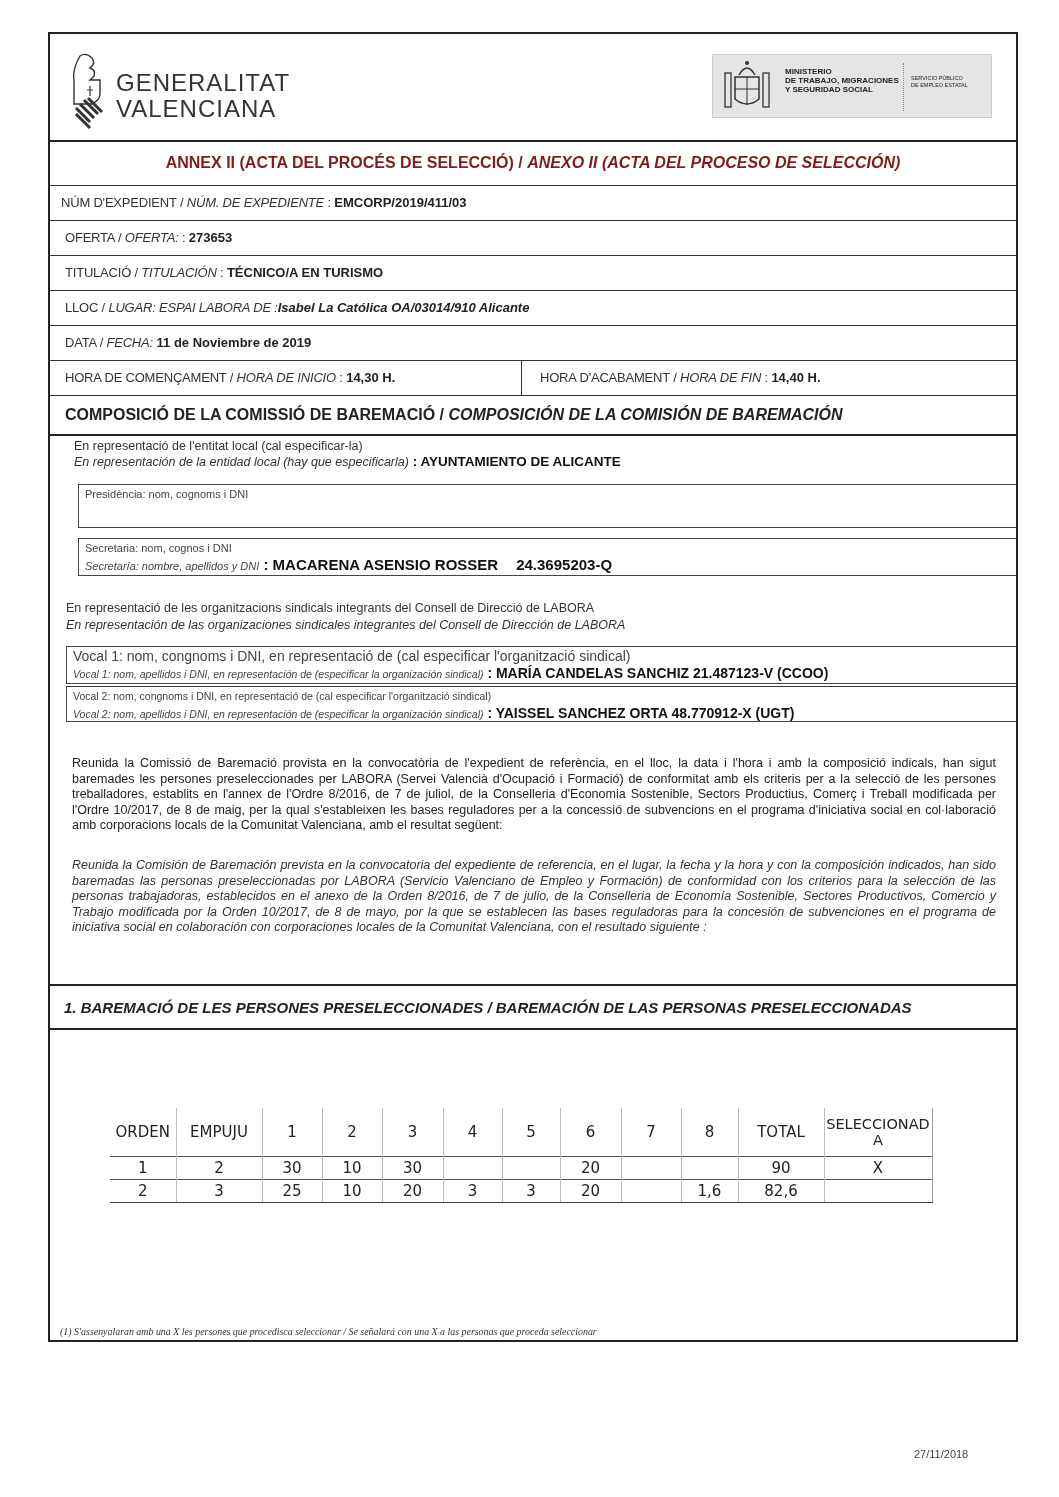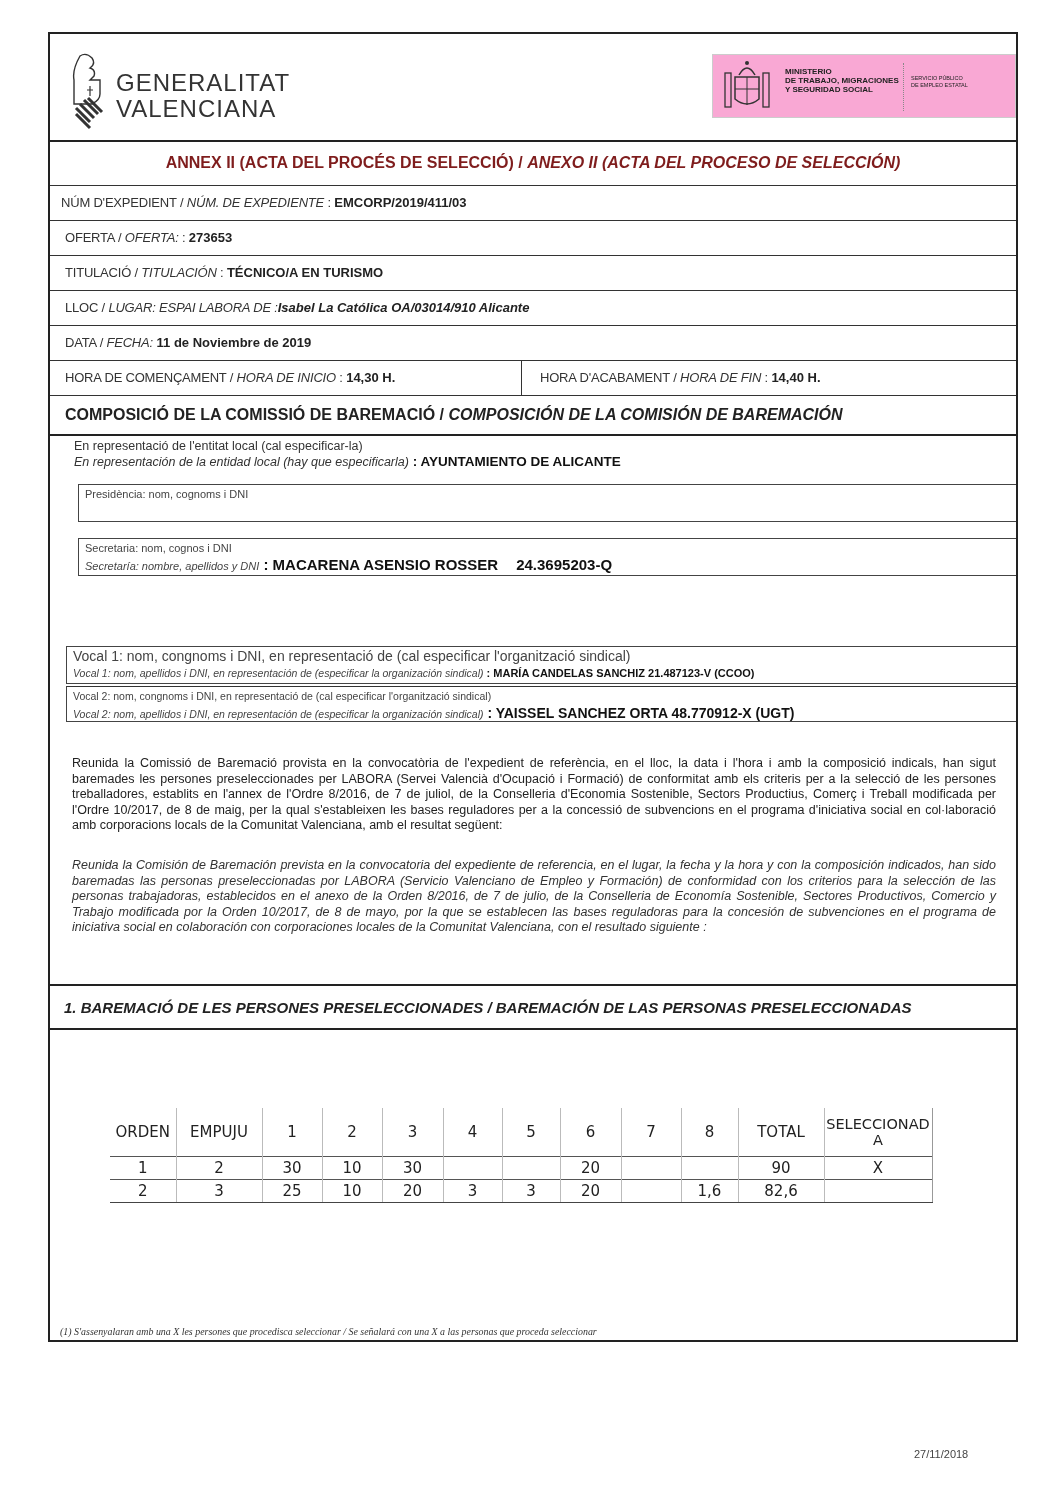--- a/index.html
+++ b/index.html
@@ -11,21 +11,21 @@
   
   .hdr { position: absolute; left: 0; top: 0; width: 966px; height: 108px; border-bottom: 2px solid #222; }
   .hdr .cell { position: absolute; top: 0; height: 106px; }
   .hdr .gv { left: 0; width: 314px; }
   .hdr .lb { left: 314px; width: 310px; border-left: 1.5px solid #333; border-right: 1.5px solid #333; }
   .hdr .mn { left: 624px; width: 342px; }
   .gv-shield { position: absolute; left: 22px; top: 18px; width: 36px; height: 80px; }
   .gv-text { position: absolute; left: 66px; top: 36px; font-size: 24px; letter-spacing: 1px; line-height: 26px; color: #333; }
   .lb-title { position: absolute; left: 18px; top: 12px; font-size: 60px; font-weight: bold; letter-spacing: 6px; color: #555; line-height: 64px; }
   .lb-sub { position: absolute; left: 20px; top: 82px; font-size: 14px; color: #333; }
-  .mn-box { position: absolute; left: 38px; top: 20px; width: 304px; height: 64px; background: #f9a8d4; border: 1px solid #ccc; }
+  .mn-box { position: absolute; left: 38px; top: 20px; width: 280px; height: 64px; background: #e5e5e5; border: 1px solid #ccc; }
   .mn-crest { position: absolute; left: 10px; top: 4px; width: 48px; height: 56px; }
   .mn-text { position: absolute; left: 72px; top: 12px; font-size: 8px; line-height: 9px; color: #222; font-weight: bold; }
   .mn-sep { position: absolute; left: 190px; top: 8px; height: 48px; border-left: 1px dotted #888; }
   .mn-text2 { position: absolute; left: 198px; top: 20px; font-size: 5.5px; line-height: 7px; color: #222; }
 
   .row { position: absolute; left: 0; width: 966px; border-bottom: 1.5px solid #333; }
   .title-row { top: 108px; height: 44px; text-align: center; font-size: 16px; line-height: 42px; font-weight: bold; color: #7f1d1d; }
   .title-row i { font-style: italic; }
   .frow { font-size: 13px; color: #222; padding-left: 15px; line-height: 34px; height: 35px; }
   .frow .lbl { color: #333; letter-spacing: -0.2px; }
@@ -134,33 +134,37 @@
 
   <div class="row comp-title" style="top:362px; border-bottom:2.5px solid #222;">
     <span>COMPOSICIÓ DE LA COMISSIÓ DE BAREMACIÓ / </span><i>COMPOSICIÓN DE LA COMISIÓN DE BAREMACIÓN</i>
   </div>
 
   <div class="block" style="top:404px; padding-left:24px; line-height:16px;">
     <div>En representació de l'entitat local (cal especificar-la)</div>
     <div><i>En representación de la entidad local (hay que especificarla)</i><span class="b"> : AYUNTAMIENTO DE ALICANTE</span></div>
   </div>
 
-  <div class="sub" style="top:450px; height:38px;">
+  <div class="sub" style="top:450px; height:44px;">
     <div class="l1" style="padding-top:2px;">Presidència: nom, cognoms i DNI</div>
   </div>
 
   <div class="sub" style="top:504px; height:38px;">
     <div class="l1" style="padding-top:2px;">Secretaria: nom, cognos i DNI</div>
     <div class="l2"><i>Secretaría: nombre, apellidos y DNI</i><span class="big"> : MACARENA ASENSIO ROSSER</span><span class="big" style="margin-left:18px;">24.3695203-Q</span></div>
   </div>
 
+  <div class="block" style="top:566px; padding-left:16px; line-height:17px; font-size:12.5px;">
+    <div>En representació de les organitzacions sindicals integrants del Consell de Direcció de LABORA</div>
+    <div><i>En representación de las organizaciones sindicales integrantes del Consell de Dirección de LABORA</i></div>
+  </div>
 
   <div class="sub" style="top:612px; height:38px; left:16px; width:950px;">
     <div class="l1" style="padding-top:2px; font-size:14px;">Vocal 1: nom, congnoms i DNI, en representació de (cal especificar l'organització sindical)</div>
-    <div class="l2" style="font-size:10.5px;"><i>Vocal 1: nom, apellidos i DNI, en representación de (especificar la organización sindical)</i><span class="big" style="font-size:11px;"> : MARÍA CANDELAS SANCHIZ   21.487123-V (CCOO)</span></div>
+    <div class="l2" style="font-size:10.5px;"><i>Vocal 1: nom, apellidos i DNI, en representación de (especificar la organización sindical)</i><span class="big" style="font-size:14px;"> : MARÍA CANDELAS SANCHIZ   21.487123-V (CCOO)</span></div>
   </div>
 
   <div class="sub" style="top:652px; height:36px; left:16px; width:950px; border-top:1.5px solid #333;">
     <div class="l1" style="padding-top:2px; font-size:10.5px;">Vocal 2: nom, congnoms i DNI, en representació de (cal especificar l'organització sindical)</div>
     <div class="l2" style="font-size:10.5px;"><i>Vocal 2: nom, apellidos i DNI, en representación de (especificar la organización sindical)</i><span class="big" style="font-size:14px;"> : YAISSEL SANCHEZ ORTA  48.770912-X   (UGT)</span></div>
   </div>
 
   <div class="para" style="top:722px;">Reunida la Comissió de Baremació provista en la convocatòria de l'expedient de referència, en el lloc, la data i l'hora i amb la composició indicals, han sigut baremades les persones preseleccionades per LABORA (Servei Valencià d'Ocupació i Formació) de conformitat amb els criteris per a la selecció de les persones treballadores, establits en l'annex de l'Ordre 8/2016, de 7 de juliol, de la Conselleria d'Economia Sostenible, Sectors Productius, Comerç i Treball modificada per l'Ordre 10/2017, de 8 de maig, per la qual s'estableixen les bases reguladores per a la concessió de subvencions en el programa d'iniciativa social en col·laboració amb corporacions locals de la Comunitat Valenciana, amb el resultat següent:</div>
   <div class="para it" style="top:824px;">Reunida la Comisión de Baremación prevista en la convocatoria del expediente de referencia, en el lugar, la fecha y la hora y con la composición indicados, han sido baremadas las personas preseleccionadas por LABORA (Servicio Valenciano de Empleo y Formación) de conformidad con los criterios para la selección de las personas trabajadoras, establecidos en el anexo de la Orden 8/2016, de 7 de julio, de la Conselleria de Economía Sostenible, Sectores Productivos, Comercio y Trabajo modificada por la Orden 10/2017, de 8 de mayo, por la que se establecen las bases reguladoras para la concesión de subvenciones en el programa de iniciativa social en colaboración con corporaciones locales de la Comunitat Valenciana, con el resultado siguiente :</div>
 

